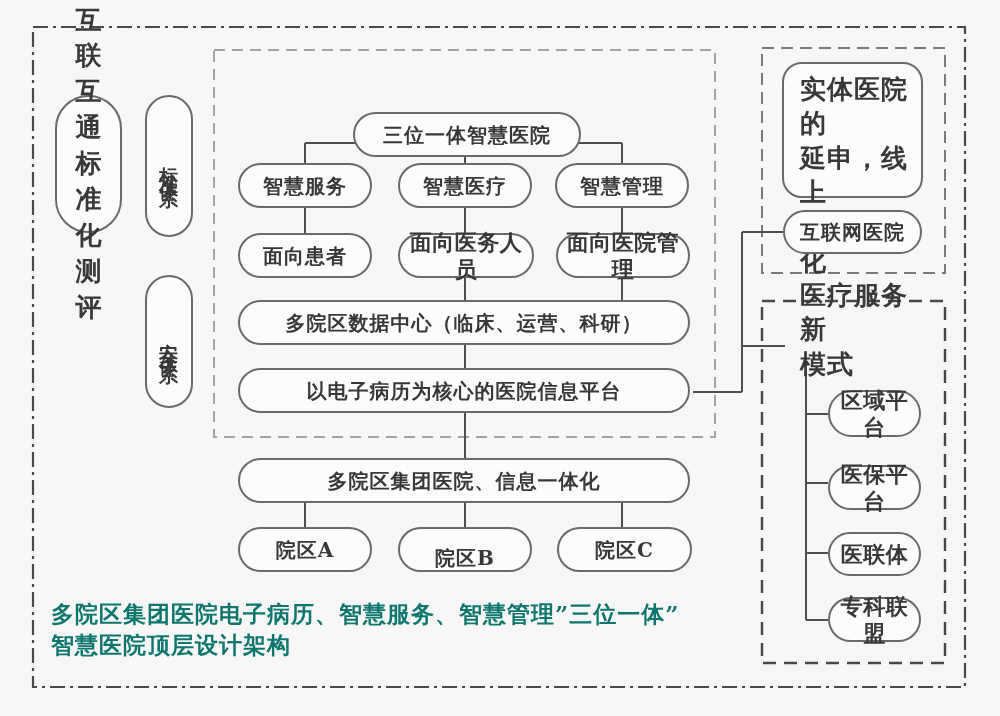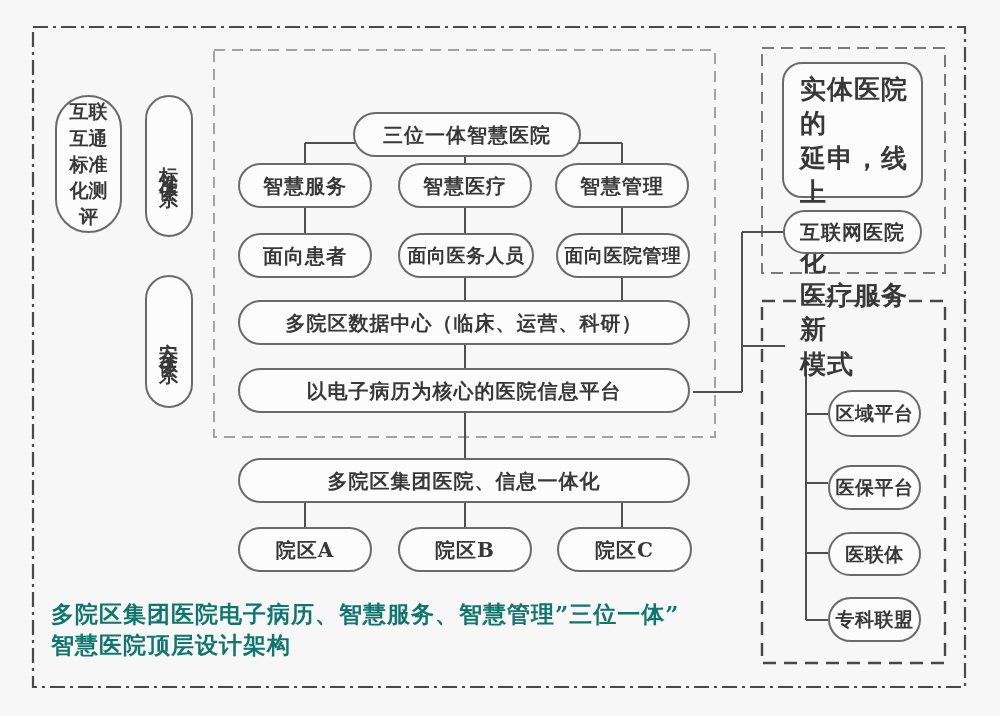--- a/index.html
+++ b/index.html
@@ -11,22 +11,22 @@
   }
   svg.underlay { position:absolute; left:0; top:0; width:1000px; height:716px; }
   .pill {
     position:absolute; box-sizing:border-box;
     border:2px solid #6a6a6a; border-radius:999px;
     background:#fcfcfc;
     display:flex; align-items:center; justify-content:center;
     font-weight:700; font-size:20px; letter-spacing:1px;
     text-align:center; line-height:1.2;
   }
-  .small { font-size:19px; letter-spacing:0.5px; }
-  .wrap2-inner { display:block; width:44px; line-height:1.38; font-size:19px; letter-spacing:0; }
+  .small { font-size:22px; letter-spacing:0.5px; }
+  .wrap2-inner { display:block; width:44px; line-height:1.38; font-size:26px; letter-spacing:0; }
   .vtext { writing-mode:vertical-rl; text-orientation:upright; letter-spacing:7px; font-size:19px; }
   .notebox {
     position:absolute; box-sizing:border-box;
     border:2px solid #6a6a6a; border-radius:20px; background:#fcfcfc;
     font-weight:700; font-size:26px; line-height:1.32;
     padding:8px 8px 0 16px; white-space:pre-line; text-align:left;
     letter-spacing:1px;
   }
   .caption {
     position:absolute; left:51px; top:598px; width:700px;
@@ -115,21 +115,21 @@
   <div class="pill" style="left:238px; top:368px; width:452px; height:45px;">
     <span>以电子病历为核心的医院信息平台</span>
   </div>
   <div class="pill" style="left:238px; top:458px; width:452px; height:45px;">
     <span>多院区集团医院、信息一体化</span>
   </div>
 
   <div class="pill" style="left:238px; top:527px; width:134px; height:45px;">
     <span>院区A</span>
   </div>
-  <div class="pill" style="left:398px; top:527px; width:134px; height:45px;">
+  <div class="pill" style="left:398px; top:527px; width:134px; height:45px;align-items:flex-end;">
     <span>院区B</span>
   </div>
   <div class="pill" style="left:557px; top:527px; width:135px; height:45px;">
     <span>院区C</span>
   </div>
 
   <div class="notebox" style="left:782px; top:62px; width:141px; height:136px;">实体医院的
 延申，线上
 线下一体化
 医疗服务新

